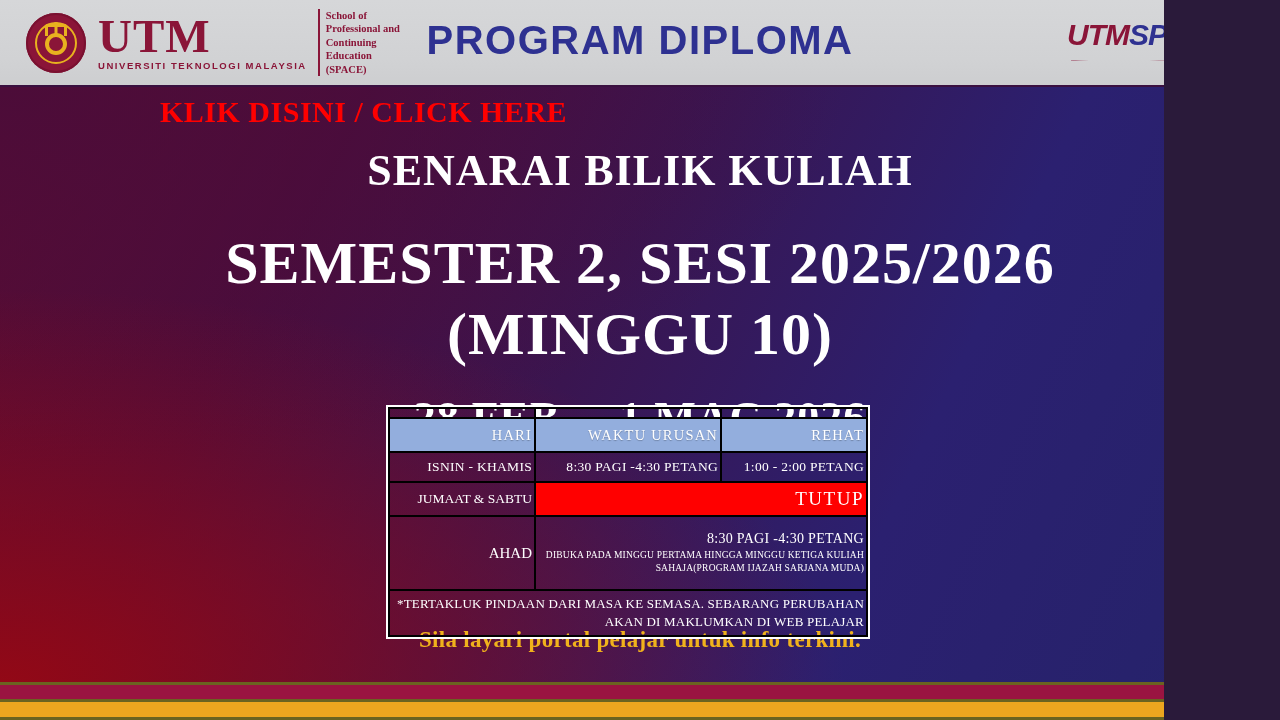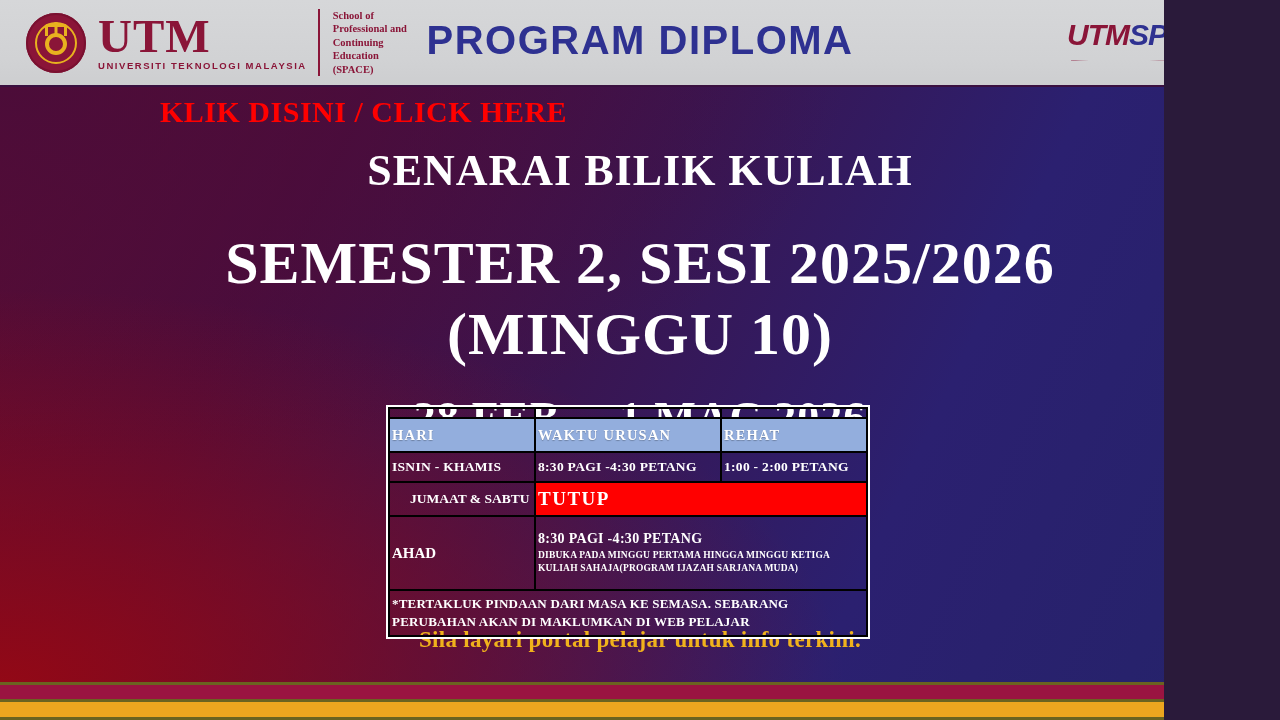--- a/index.html
+++ b/index.html
@@ -55,21 +55,21 @@
     font-family:"Liberation Serif", serif;
     font-weight:bold; font-size:47px; line-height:0.95;
     color:#8a1538; letter-spacing:1px;
   }
   .utm-sub {
     font-family:"Liberation Sans", sans-serif;
     font-weight:bold; font-size:9.5px; letter-spacing:1.55px;
     color:#8a1538; margin-top:1px; text-align:center;
   }
   .space-block {
-    border-left:2px solid #8a1538; margin-left:11px; padding-left:13px;
+    border-left:2px solid #8a1538; margin-left:11px; padding-left:6px;
     font-family:"Liberation Serif", serif;
     font-weight:bold; font-size:10.5px; line-height:1.28; color:#8a1538;
   }
 
   
   .program-title {
     position:absolute; left:0; right:0; top:18px; text-align:center;
     font-family:"Liberation Sans", sans-serif;
     font-weight:bold; font-size:40px; letter-spacing:1.5px;
     color:#2e3191; text-transform:uppercase;
@@ -130,22 +130,22 @@
 
   
   .table-wrap{
     position:absolute; left:386px; top:318px; width:484px;
     border:2px solid #ffffff;
     z-index:4;
   }
   table.sched{ width:100%; border-collapse:collapse; table-layout:fixed; }
   table.sched td{
     border:2px solid #000000;
-    text-align:left; vertical-align:middle;
-    font-family:"Liberation Serif", serif; font-weight:bold; color:#ffffff;
+    text-align:right; vertical-align:middle;
+    font-family:"Liberation Serif", serif; font-weight:normal; color:#ffffff;
     padding:4px 2px;
   }
   .col-a{ width:146px; }
   .col-b{ width:186px; }
   .col-c{ width:146px; }
 
   .thead td{
     background:#93aedd; color:#ffffff; font-size:14.5px;
     letter-spacing:1.2px; height:34px;
     text-shadow:0 1px 1px rgba(0,0,0,.25);

